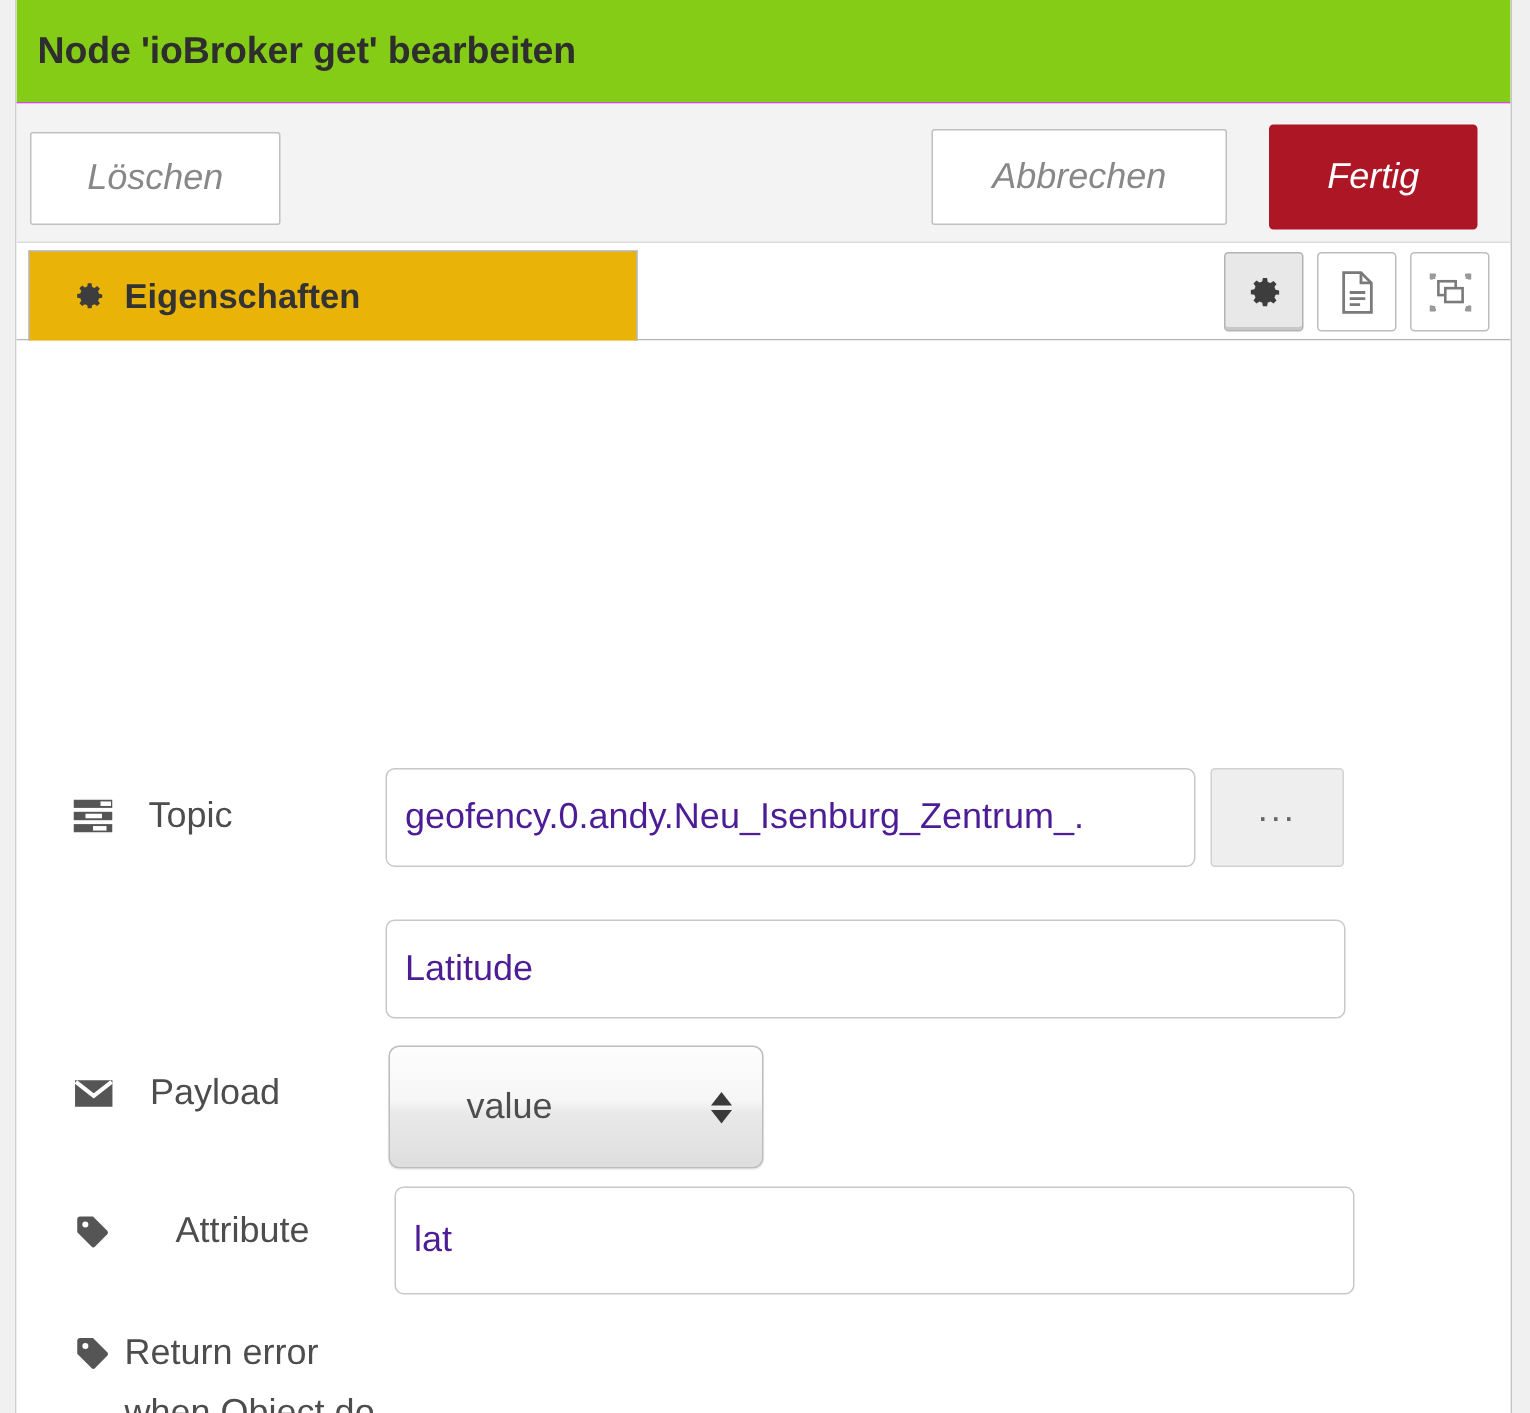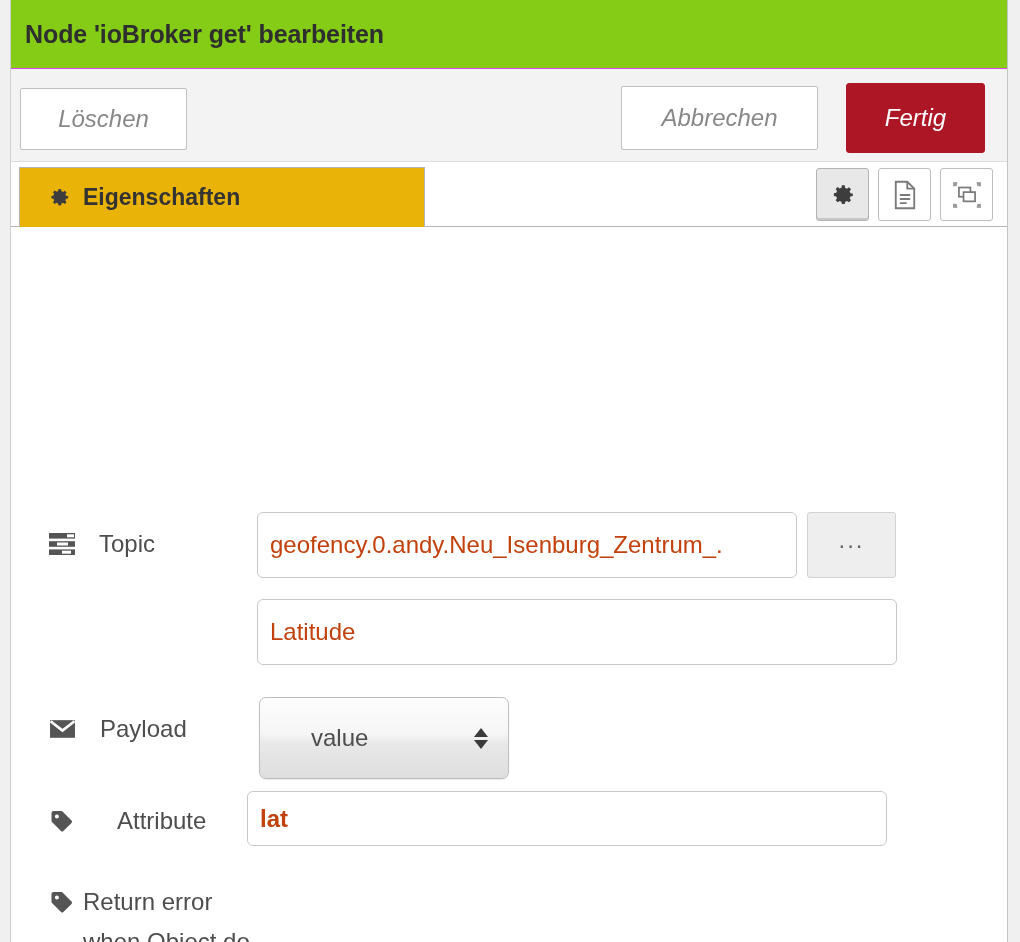--- a/index.html
+++ b/index.html
@@ -136,21 +136,21 @@
   }
   .label-text { white-space: pre; margin-left: 15px; }
   .label-wrap { width: 195px; line-height: 40px; }
 
   .text-input {
     position: absolute;
     border: 1px solid #c8c8c8;
     border-radius: 6px;
     background: #ffffff;
     font-size: 24px;
-    color: #c2410c;
+    color: #4c1d95;
     font-family: "Liberation Sans", sans-serif;
     padding: 18px 12px;
     outline: none;
   }
 
   .select-wrap {
     position: absolute;
     border: 1px solid #bdbdbd;
     border-radius: 7px;
     background: linear-gradient(to bottom, #fdfdfd 0%, #f6f6f6 45%, #e9e9e9 55%, #dedede 100%);
@@ -272,21 +272,21 @@
           <rect x="8" y="9.5" width="11" height="3" fill="#ffffff"></rect>
           <rect x="0" y="16.4" width="26" height="5.6"></rect>
           <rect x="13" y="17.7" width="9" height="3" fill="#ffffff"></rect>
         </svg>
       </span>
       <span class="label-text">Topic</span>
     </div>
     <input class="text-input" style="left: 246px; top: 285px; width: 540px; height: 66px;" value="geofency.0.andy.Neu_Isenburg_Zentrum_.">
     <div class="dots-btn" style="left:796px; top:285px; width:89px; height:66px;">...</div>
 
-    <input class="text-input" style="left: 246px; top: 372px; width: 640px; height: 66px;" value="Latitude">
+    <input class="text-input" style="left: 246px; top: 386px; width: 640px; height: 66px;" value="Latitude">
 
     <div class="field-label" style="left:38px; top:482px;">
       <span style="margin-top:10px;">
         <svg width="27" height="21" viewBox="0 0 26 20" fill="#555555">
           <path d="M1 1h24v17H1z"></path>
           <path d="M1.5 2l11.5 9L24.5 2" fill="none" stroke="#ffffff" stroke-width="2.6"></path>
         </svg>
       </span>
       <span class="label-text">Payload</span>
     </div>
@@ -300,21 +300,21 @@
 
     <div class="field-label" style="left:38px; top:574px;gap:28px;">
       <span style="margin-top:8px;">
         <svg width="25" height="24" viewBox="0 0 24 24" fill="#555555">
           <path d="M22 11.5L12.5 2H4a2 2 0 00-2 2v8.5L11.5 22a1.7 1.7 0 002.4 0l8.1-8.1a1.7 1.7 0 000-2.4z"></path>
           <circle cx="7.4" cy="7.4" r="2" fill="#ffffff"></circle>
         </svg>
       </span>
       <span class="label-text">Attribute</span>
     </div>
-    <input class="text-input" style="left: 236px; top: 564px; width: 640px; height: 55px; font-weight: bold;" value="lat">
+    <input class="text-input" style="left: 252px; top: 564px; width: 640px; height: 72px;" value="lat">
 
     <div class="field-label" style="left:38px; top:655px;">
       <span style="margin-top:8px;">
         <svg width="25" height="24" viewBox="0 0 24 24" fill="#555555">
           <path d="M22 11.5L12.5 2H4a2 2 0 00-2 2v8.5L11.5 22a1.7 1.7 0 002.4 0l8.1-8.1a1.7 1.7 0 000-2.4z"></path>
           <circle cx="7.4" cy="7.4" r="2" fill="#ffffff"></circle>
         </svg>
       </span>
       <span class="label-wrap">
         <span>Return error</span><br>

